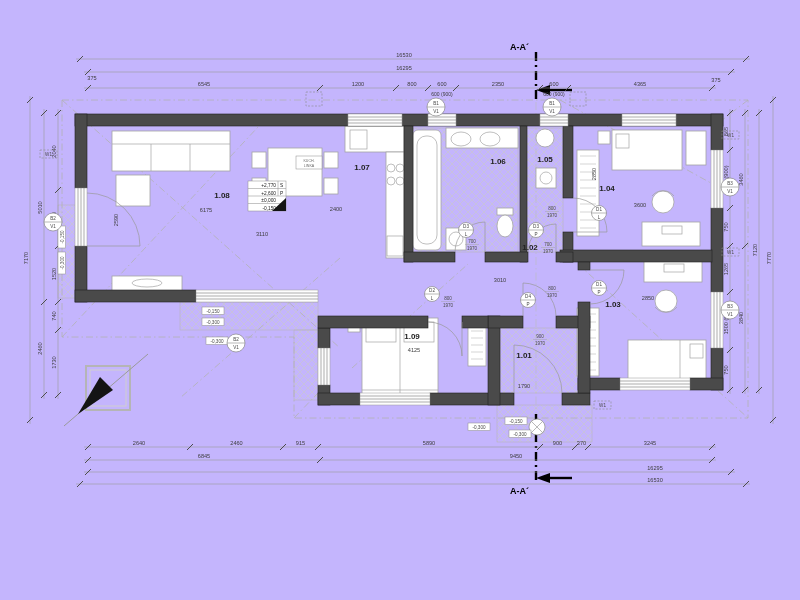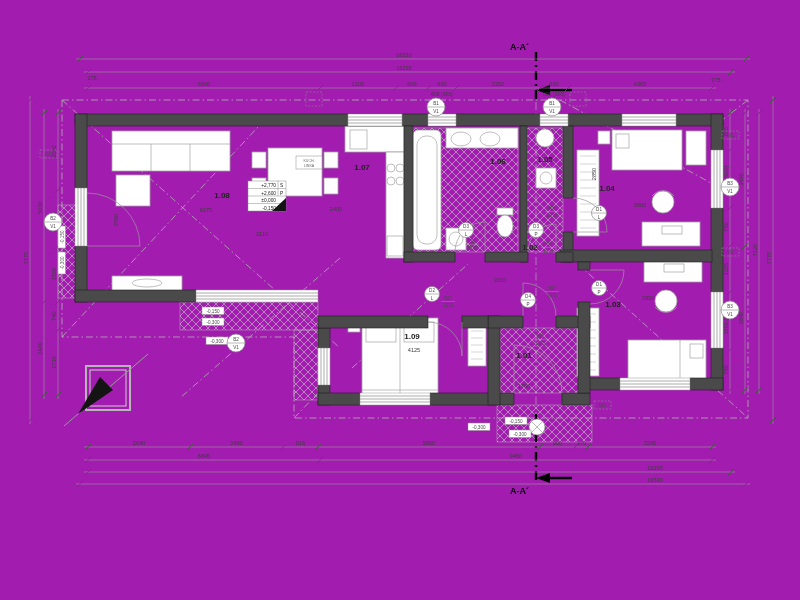--- a/index.html
+++ b/index.html
@@ -1,16 +1,16 @@
 <!DOCTYPE html>
 <html><head>
 <meta charset="utf-8">
 <style>
   html,body{margin:0;padding:0;background:#e8e8e8;}
-  .stage{position:relative;width:800px;height:600px;background:#a21caf;overflow:hidden;
+  .stage{position:relative;width:800px;height:600px;background:#c4b5fd;overflow:hidden;
          font-family:"Liberation Sans",sans-serif;}
   svg{position:absolute;left:0;top:0;}
   .w   {fill:#4a4a4a;stroke:#1f1f1f;stroke-width:.6;}
   .win {fill:#fdfdfd;stroke:#9a9a9a;stroke-width:.5;}
   .wl  {stroke:#8a8a8a;stroke-width:.7;fill:none;}
   .f   {fill:#ffffff;stroke:#a3a3a3;stroke-width:.8;}
   .fl  {stroke:#a3a3a3;stroke-width:.7;fill:none;}
   .arc {stroke:#9a9a9a;stroke-width:.7;fill:none;}
   .dim {stroke:#9c9c9c;stroke-width:.6;fill:none;}
   .tick{stroke:#4d4d4d;stroke-width:1;}

